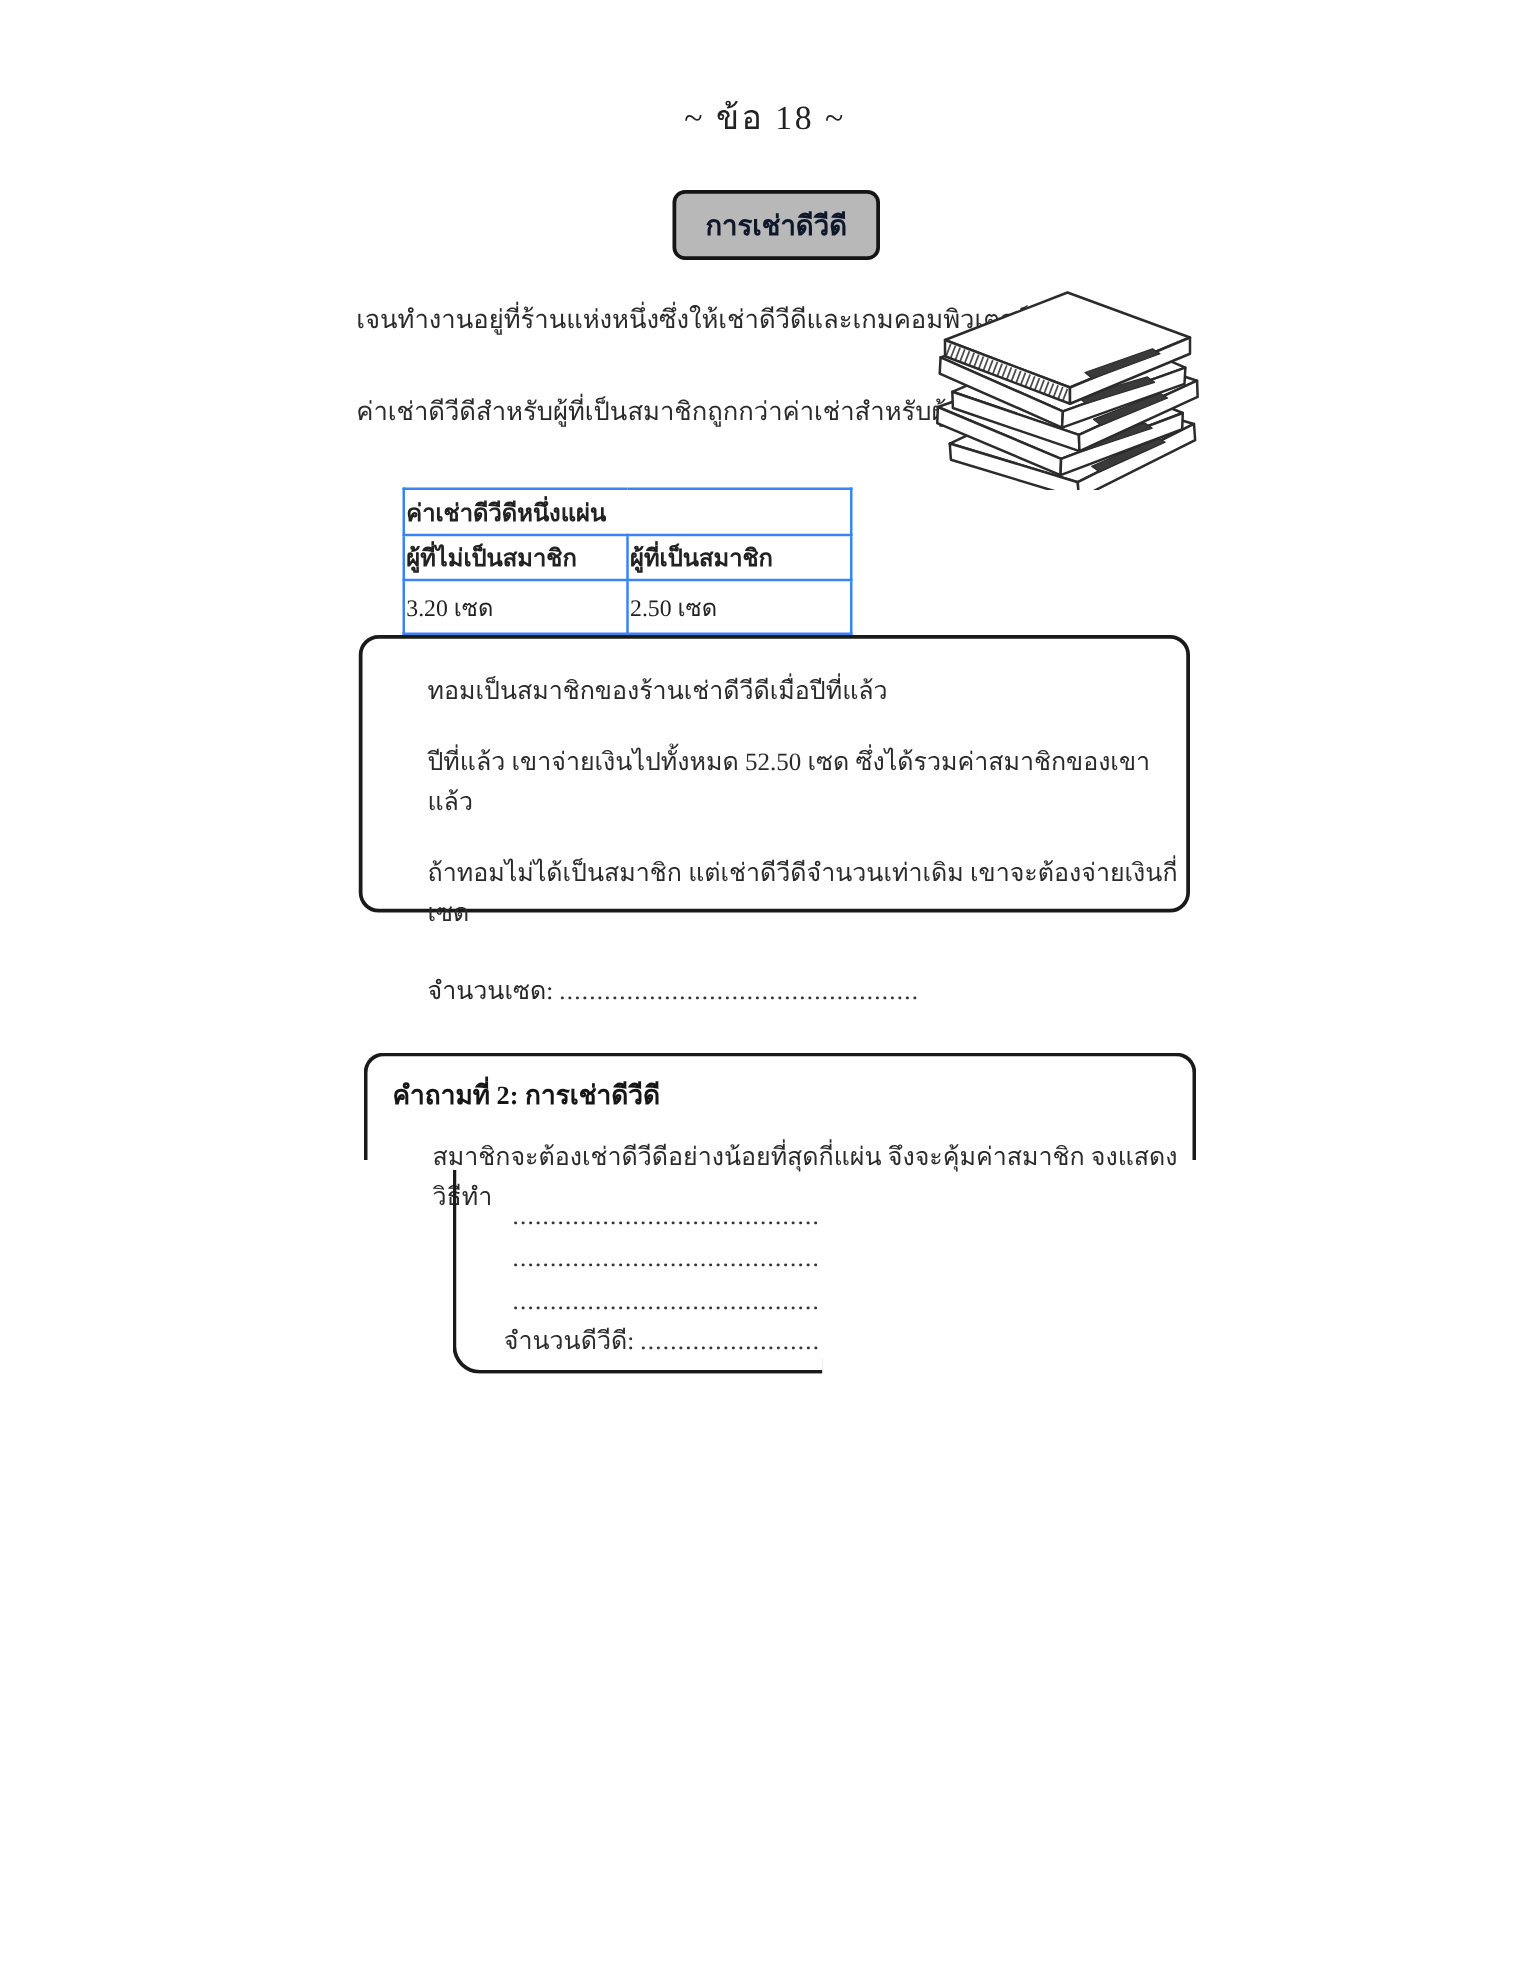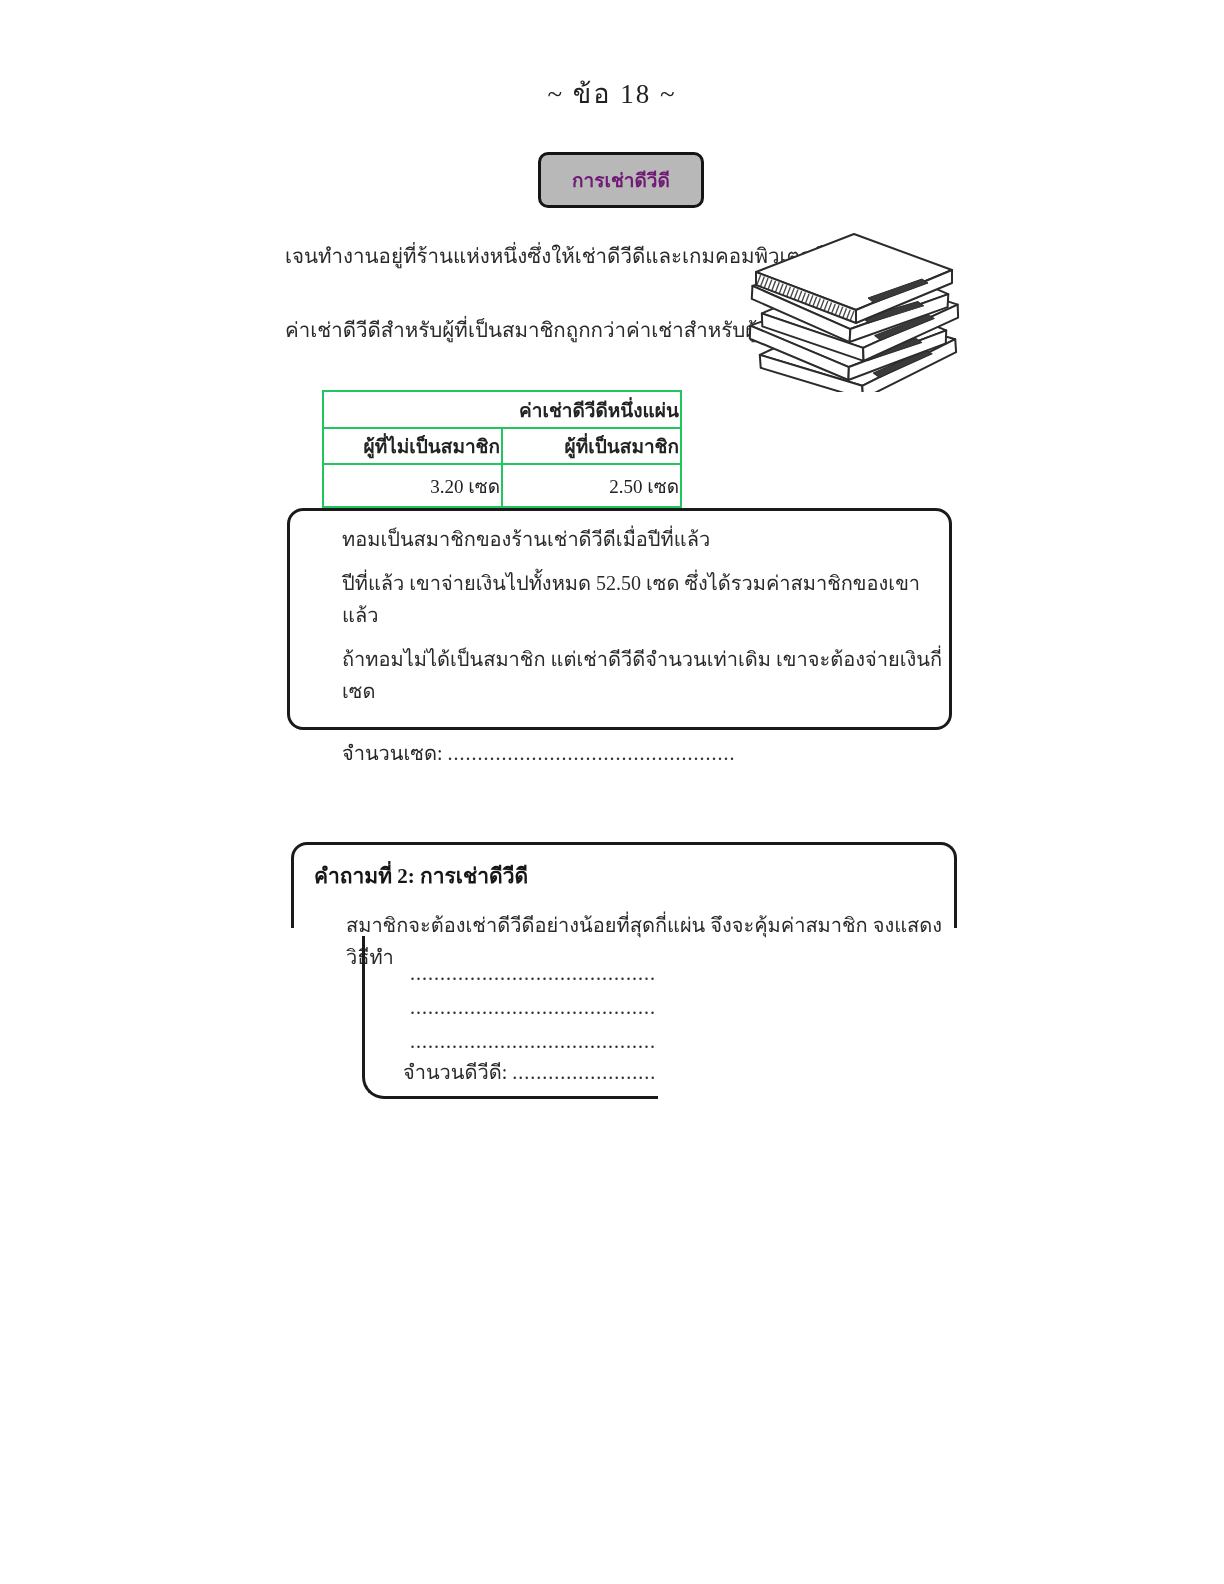--- a/index.html
+++ b/index.html
@@ -12,56 +12,56 @@
     overflow:hidden;
   }
   .item-heading{
     position:absolute;left:0;top:72px;width:1224px;
     text-align:center;font-size:27px;color:#222;letter-spacing:2px;
   }
   .topic-box{
     position:absolute;left:538px;top:152px;width:160px;height:50px;
     background:#b8b8b8;border:3px solid #151515;border-radius:10px;
     display:flex;align-items:center;justify-content:center;
-    font-size:19px;font-weight:bold;color:#701a75;
+    font-size:22px;font-weight:bold;color:#0f172a;
   }
   .intro{position:absolute;left:285px;font-size:20.5px;line-height:36px;color:#2a2a2a;}
   .intro.p1{top:238px;}
   .intro.p2{top:312px;}
 
   .dvd-illustration{position:absolute;left:742px;top:228px;}
   .dvd-illustration polygon{fill:#ffffff;stroke:#2b2b2b;stroke-width:2;stroke-linejoin:round;}
   .dvd-illustration .slot{fill:#3a3a3a;stroke:#2b2b2b;stroke-width:1;}
 
   table.prices{
     position:absolute;left:322px;top:390px;width:360px;
     border-collapse:collapse;table-layout:fixed;
     font-size:19px;color:#222;
   }
   table.prices th,table.prices td{
-    border:2px solid #22c55e;text-align:right;vertical-align:middle;
+    border:2px solid #3b82f6;text-align:left;vertical-align:middle;
   }
   table.prices .t-title{height:33px;font-weight:bold;font-size:19px;}
   table.prices .t-col{height:32px;font-weight:bold;}
   table.prices .t-val{height:39px;font-weight:normal;}
 
   .qbox{
     position:absolute;border:3px solid #1a1a1a;background:#fff;
     font-size:20px;color:#262626;
   }
   .q1{
     left:287px;top:508px;width:659px;height:216px;border-radius:16px;
   }
   .q2{
     left:291px;top:842px;width:660px;height:83px;
     border-bottom:none;border-radius:16px 16px 0 0;
   }
   .q-title{font-weight:bold;font-size:21px;color:#161616;margin:14px 0 0 20px;}
   .q-line{margin-left:52px;color:#2a2a2a;}
-  .q1 .q-line{margin-top:12px;}
+  .q1 .q-line{margin-top:25px;}
   .q1 .answer-row{margin:30px 0 16px 52px;white-space:nowrap;}
   .q2 .q-line{margin-top:17px;}
   .dots{letter-spacing:1px;color:#333;}
 
   .work-box{
     position:absolute;left:362px;top:936px;width:293px;height:160px;
     border-left:3px solid #1a1a1a;border-bottom:3px solid #1a1a1a;
     border-bottom-left-radius:22px;
     font-size:20px;color:#2a2a2a;
   }

